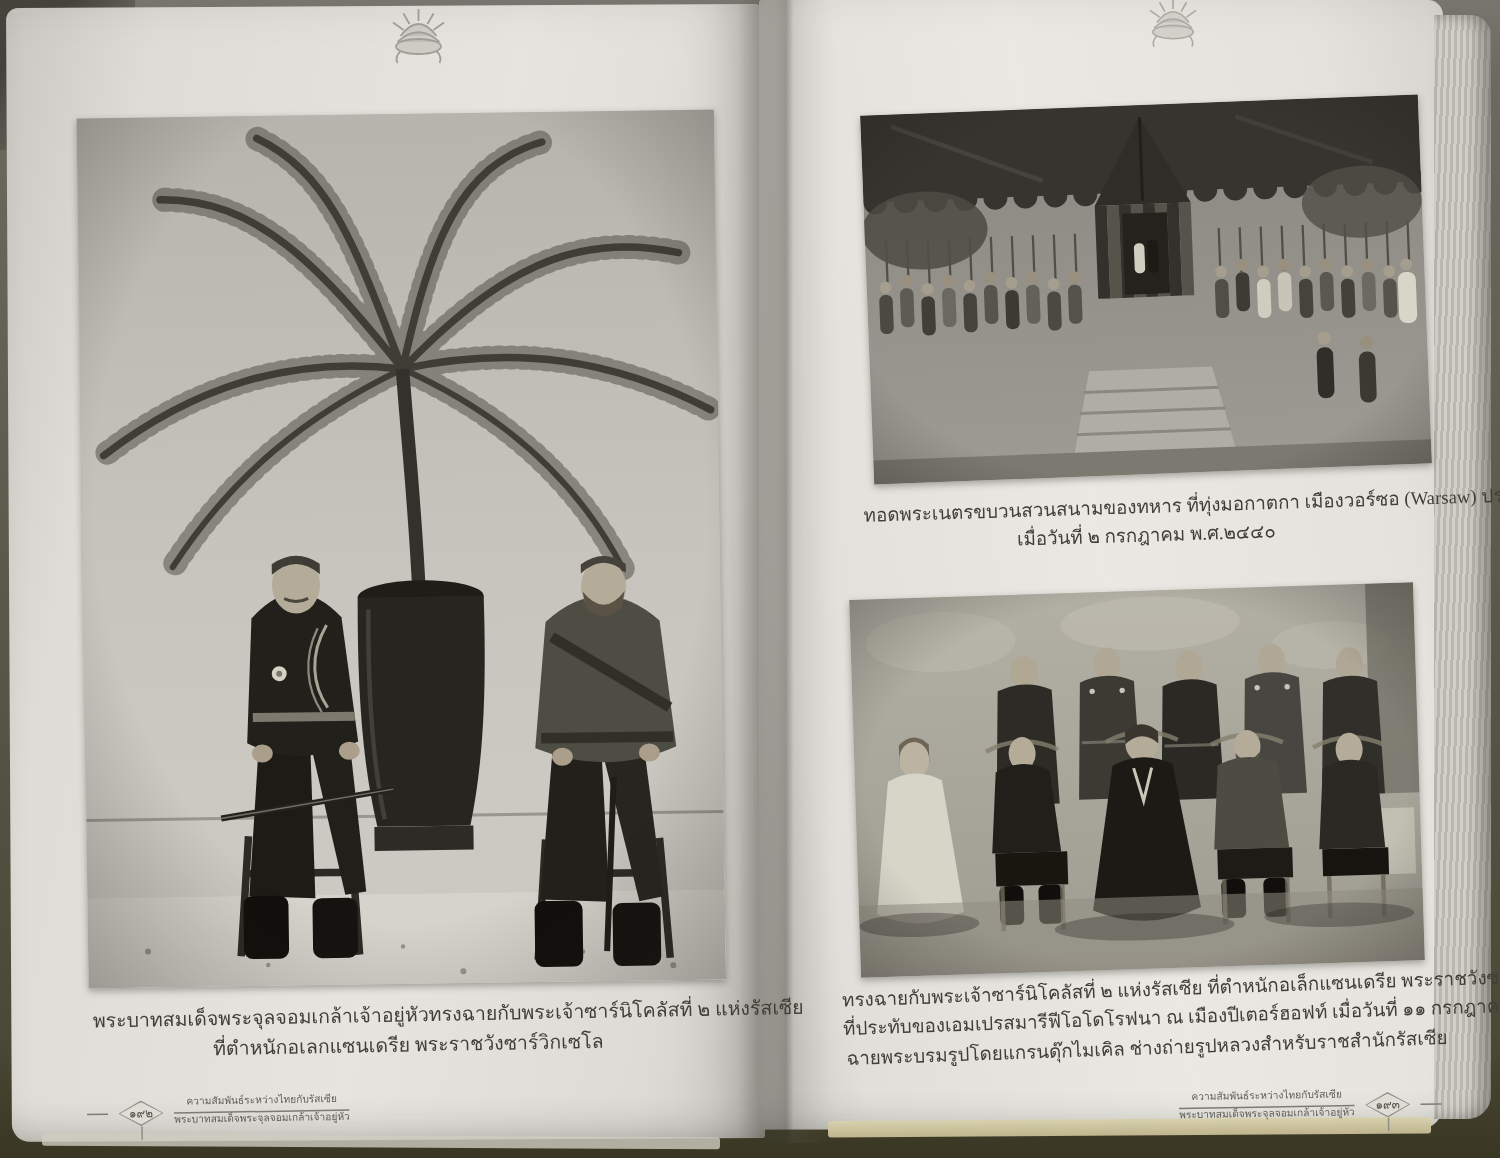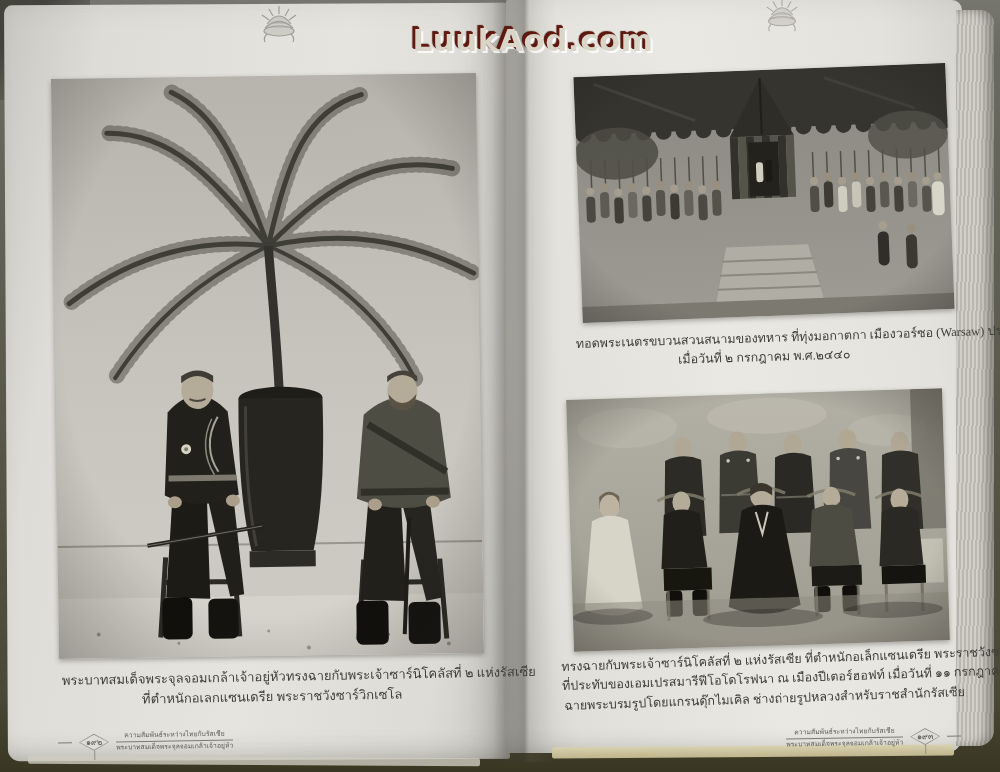--- a/index.html
+++ b/index.html
@@ -113,21 +113,20 @@
       <path d="M5 11 L12 16"></path>
         <path d="M39 11 L32 16"></path>
       <path d="M10 20 Q22 4 34 20" fill="rgba(148,147,138,.35)"></path>
       <path d="M8 24 Q22 11 36 24" fill="rgba(148,147,138,.3)"></path>
       <ellipse cx="22" cy="27" rx="15" ry="5" fill="rgba(148,147,138,.35)"></ellipse>
       <path d="M10 30 Q6 34 8 38"></path>
         <path d="M34 30 Q38 34 36 38"></path>
     </g>
   </svg>
 
-  <div class="watermark">LuukAod.com</div>
 
   <div class="photo photo-main">
     <svg viewBox="0 0 425 580" preserveAspectRatio="none">
       <defs>
         <linearGradient id="p1bg" x1="0" y1="0" x2="0" y2="1">
           <stop offset="0" stop-color="#b6b4ac"></stop>
             <stop offset=".5" stop-color="#c6c4bc"></stop>
             <stop offset="1" stop-color="#cfcdc5"></stop>
         </linearGradient>
         <radialGradient id="p1vig" cx=".5" cy=".45" r=".8">

